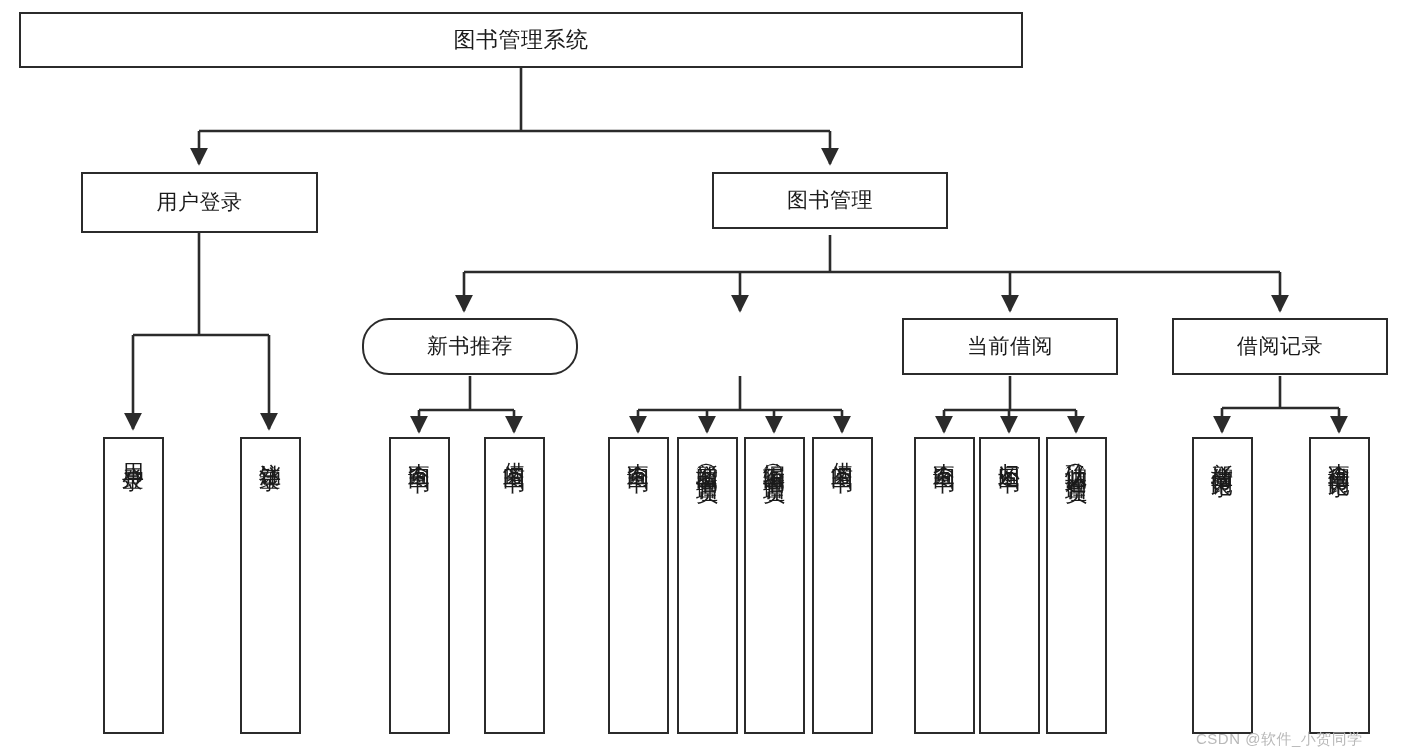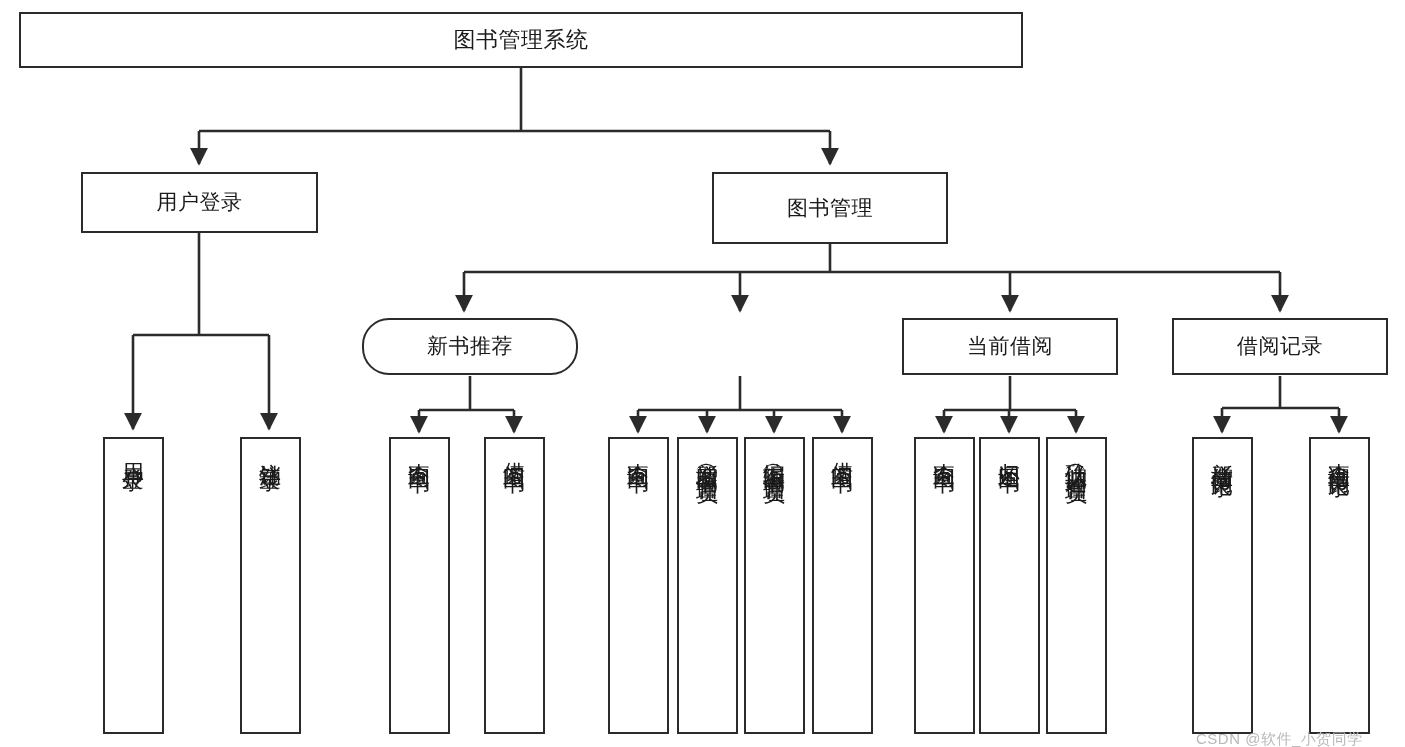--- a/index.html
+++ b/index.html
@@ -120,21 +120,21 @@
     </g>
   </svg>
 
   <div class="node horiz root" style="left:19px; top:12px; width:1004px; height:56px;">
     <span class="label">图书管理系统</span>
   </div>
 
   <div class="node horiz" style="left:81px; top:172px; width:237px; height:61px;">
     <span class="label">用户登录</span>
   </div>
-  <div class="node horiz" style="left:712px; top:172px; width:236px; height:72px;font-family:Liberation Serif, serif;">
+  <div class="node horiz" style="left:712px; top:172px; width:236px; height:57px;font-family:Liberation Serif, serif;">
     <span class="label">图书管理</span>
   </div>
 
   <div class="node horiz" style="left:362px; top:318px; width:216px; height:57px;border-radius:27px;">
     <span class="label">新书推荐</span>
   </div>
   <div class="node horiz" style="left:902px; top:318px; width:216px; height:57px;">
     <span class="label">当前借阅</span>
   </div>
   <div class="node horiz" style="left:1172px; top:318px; width:216px; height:57px;">

